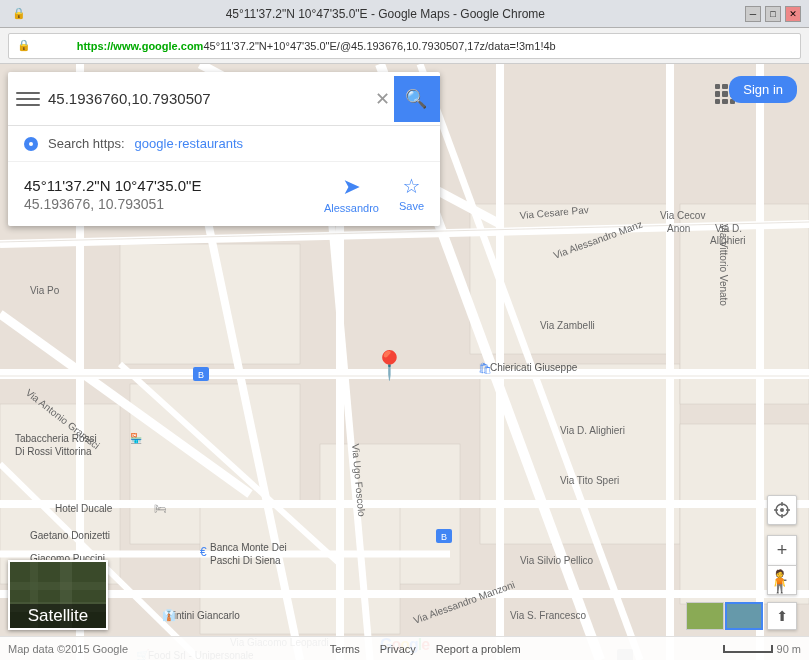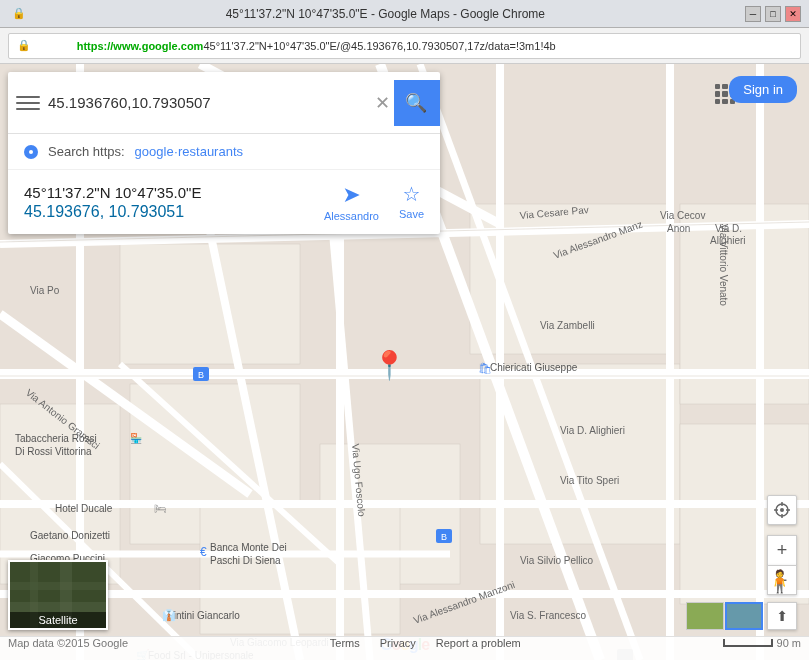--- a/index.html
+++ b/index.html
@@ -86,21 +86,21 @@
       left: 8px;
       width: 432px;
       background: white;
       box-shadow: 0 2px 6px rgba(0,0,0,0.3);
       z-index: 10;
       border-radius: 2px;
     }
     .search-bar {
       display: flex;
       align-items: center;
-      height: 62px;
+      height: 54px;
       padding: 0 8px;
       border-bottom: 1px solid #e0e0e0;
     }
     .hamburger {
       width: 24px;
       height: 24px;
       display: flex;
       flex-direction: column;
       justify-content: center;
       gap: 4px;
@@ -173,22 +173,22 @@
       display: flex;
       align-items: center;
     }
     .place-details { flex: 1; }
     .place-title {
       font-size: 15px;
       font-weight: 400;
       color: #222;
     }
     .place-subtitle {
-      font-size: 16px;
-      color: #0369a1;
+      font-size: 14px;
+      color: #737373;
       margin-top: 2px;
     }
     .place-actions {
       display: flex;
       gap: 20px;
       align-items: flex-start;
     }
     .action-btn {
       display: flex;
       flex-direction: column;
@@ -231,21 +231,21 @@
       background: #4a5a3a;
       overflow: hidden;
     }
     .satellite-label {
       position: absolute;
       bottom: 0;
       left: 0;
       right: 0;
       background: rgba(0,0,0,0.5);
       color: white;
-      font-size: 11px;
+      font-size: 17px;
       text-align: center;
       padding: 2px;
     }
 
     
     .zoom-controls {
       position: absolute;
       right: 12px;
       bottom: 65px;
       z-index: 10;
@@ -308,21 +308,21 @@
 
     
     .bottom-bar {
       position: absolute;
       bottom: 0;
       left: 0;
       right: 0;
       height: 24px;
       background: rgba(255,255,255,0.9);
       display: flex;
-      align-items: flex-start;
+      align-items: center;
       justify-content: space-between;
       padding: 0 8px;
       font-size: 11px;
       color: #777;
       border-top: 1px solid #e0e0e0;
       z-index: 10;
     }
     .bottom-bar a { color: #555; text-decoration: none; }
     .google-logo {
       font-size: 16px;

